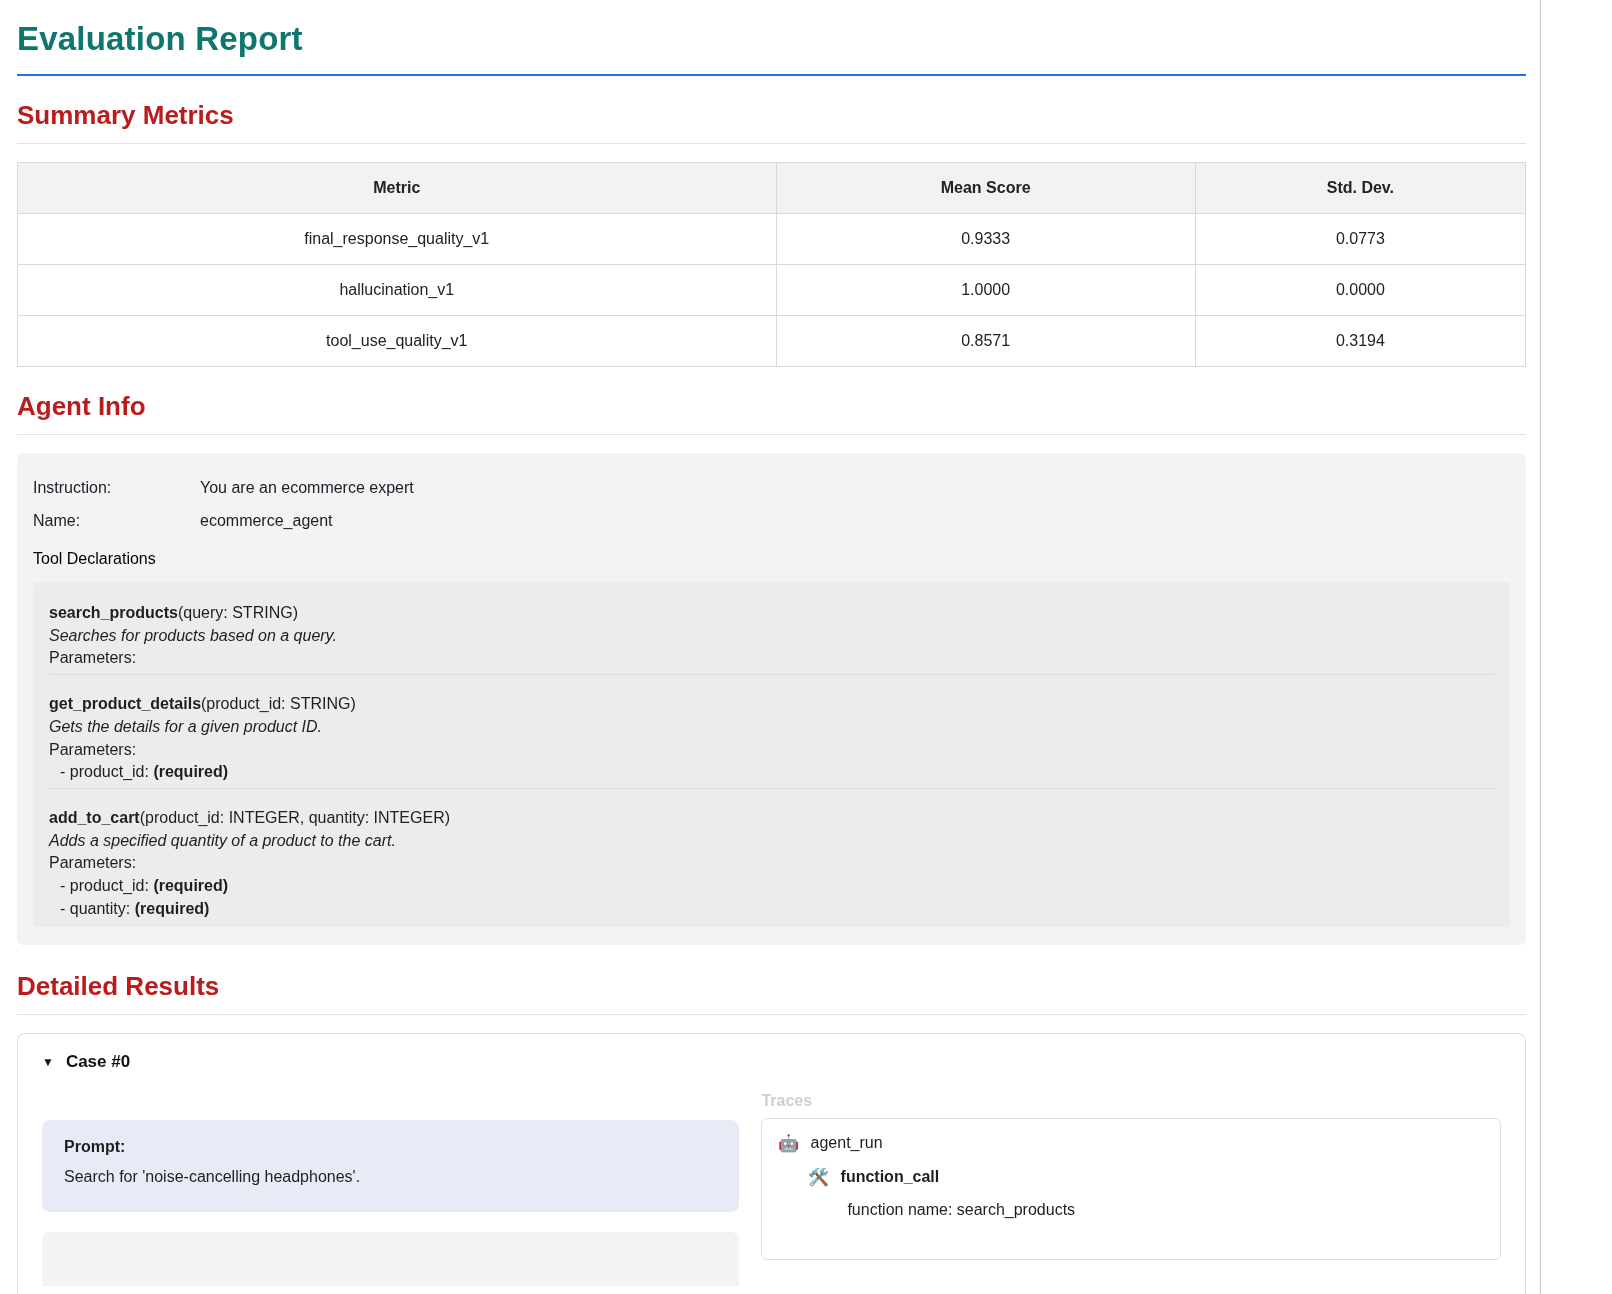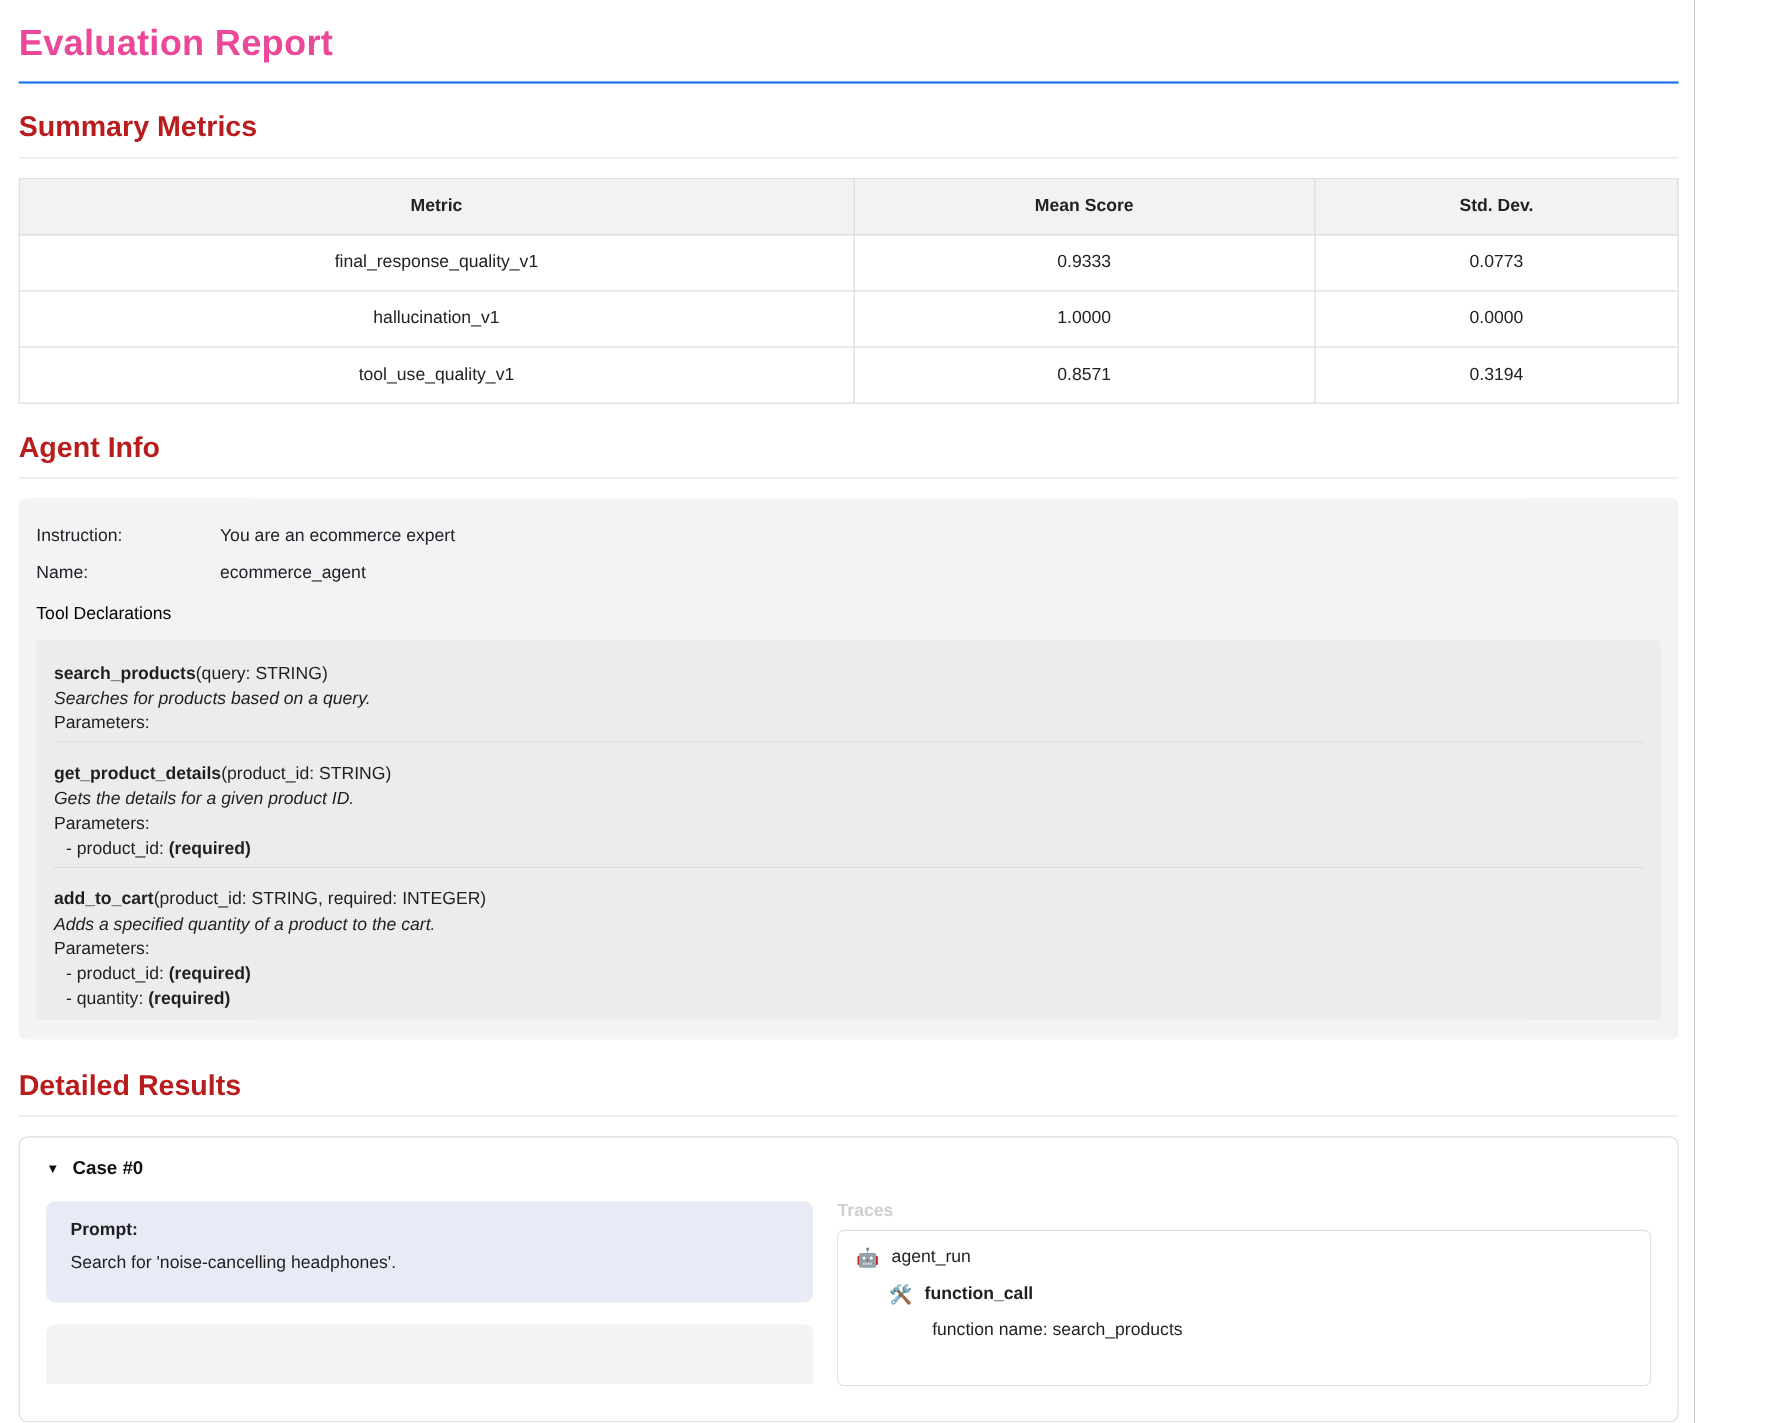--- a/index.html
+++ b/index.html
@@ -20,21 +20,21 @@
     width: 1541px;
     min-height: 1294px;
     border-right: 1px solid #c8c8c8;
     background: #fff;
   }
   .content { padding: 10px 14px 0 17px; }
 
   h1.page-title {
     font-size: 33px;
     font-weight: bold;
-    color: #ec4899;
+    color: #0f766e;
     margin: 10px 0 16px 0;
     letter-spacing: 0.2px;
   }
   .title-rule {
     border: none;
     border-top: 2px solid #1a73e8;
     margin: 0 0 20px 0;
   }
   h2.section-heading {
     font-size: 26px;
@@ -114,20 +114,21 @@
   .case-marker { font-size: 12px; margin-right: 12px; }
   .case-body { display: flex; gap: 22px; margin-top: 20px; align-items: flex-start; }
   .case-left { width: 47.8%; flex: none; }
   .case-right { flex: 1; }
   .prompt-box {
     background: #e8eaf6;
     border-radius: 8px;
     padding: 18px 22px 26px 22px;
     font-size: 16px;
     color: #1f1f1f;
+    margin-top: 28px;
   }
   .prompt-label { font-weight: bold; margin-bottom: 12px; }
   .partial-box {
     background: #f1f3f4;
     border-radius: 8px 8px 0 0;
     height: 54px;
     margin-top: 20px;
   }
   .traces-label {
     color: #cfcfcf;
@@ -226,21 +227,21 @@
             </div>
             <div class="tool-desc">Gets the details for a given product ID.</div>
             <div>Parameters:</div>
             <div class="param">
               <span>- product_id: </span><span class="flag">(required)</span>
             </div>
           </div>
 
           <div class="tool">
             <div>
-              <span class="tool-name">add_to_cart</span><span>(product_id: STRING, required: INTEGER)</span>
+              <span class="tool-name">add_to_cart</span><span>(product_id: INTEGER, quantity: INTEGER)</span>
             </div>
             <div class="tool-desc">Adds a specified quantity of a product to the cart.</div>
             <div>Parameters:</div>
             <div class="param">
               <span>- product_id: </span><span class="flag">(required)</span>
             </div>
             <div class="param">
               <span>- quantity: </span><span class="flag">(required)</span>
             </div>
           </div>

